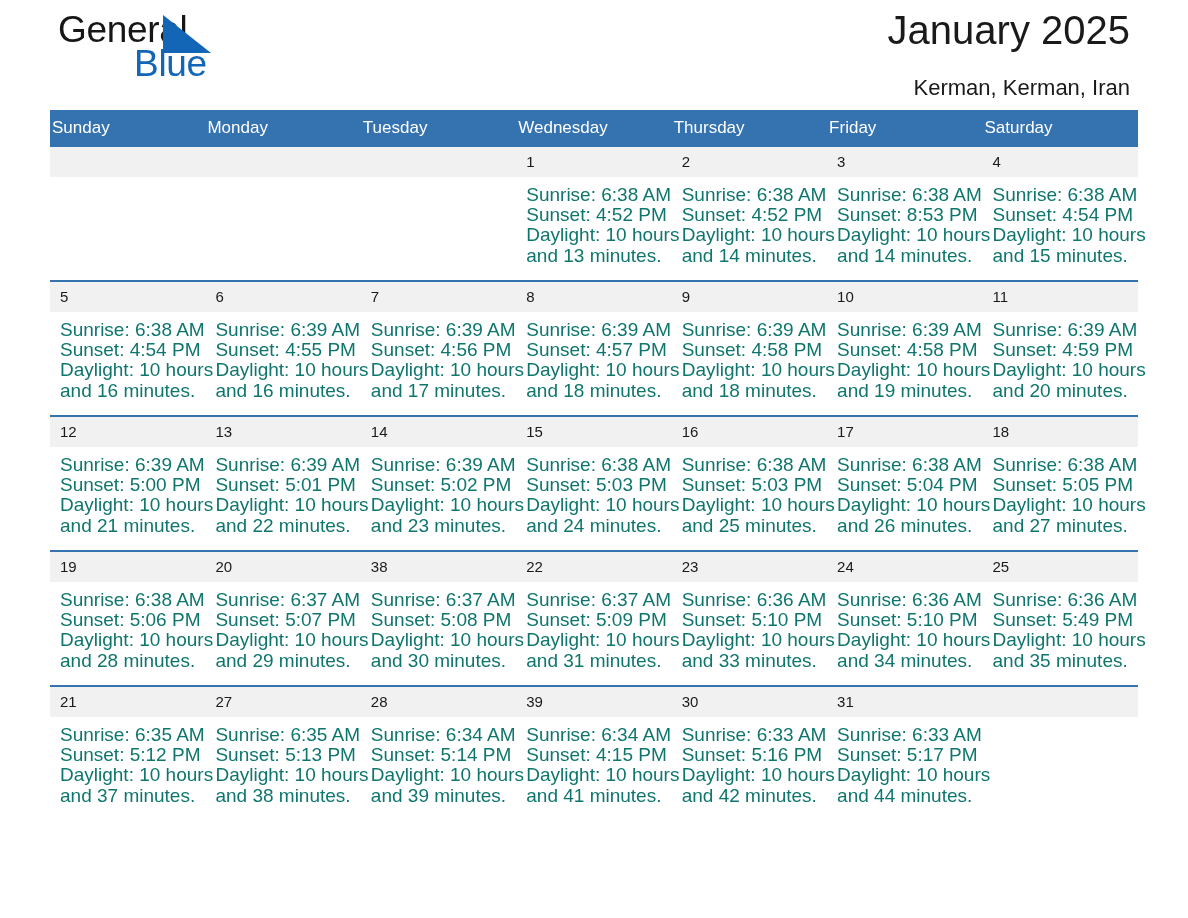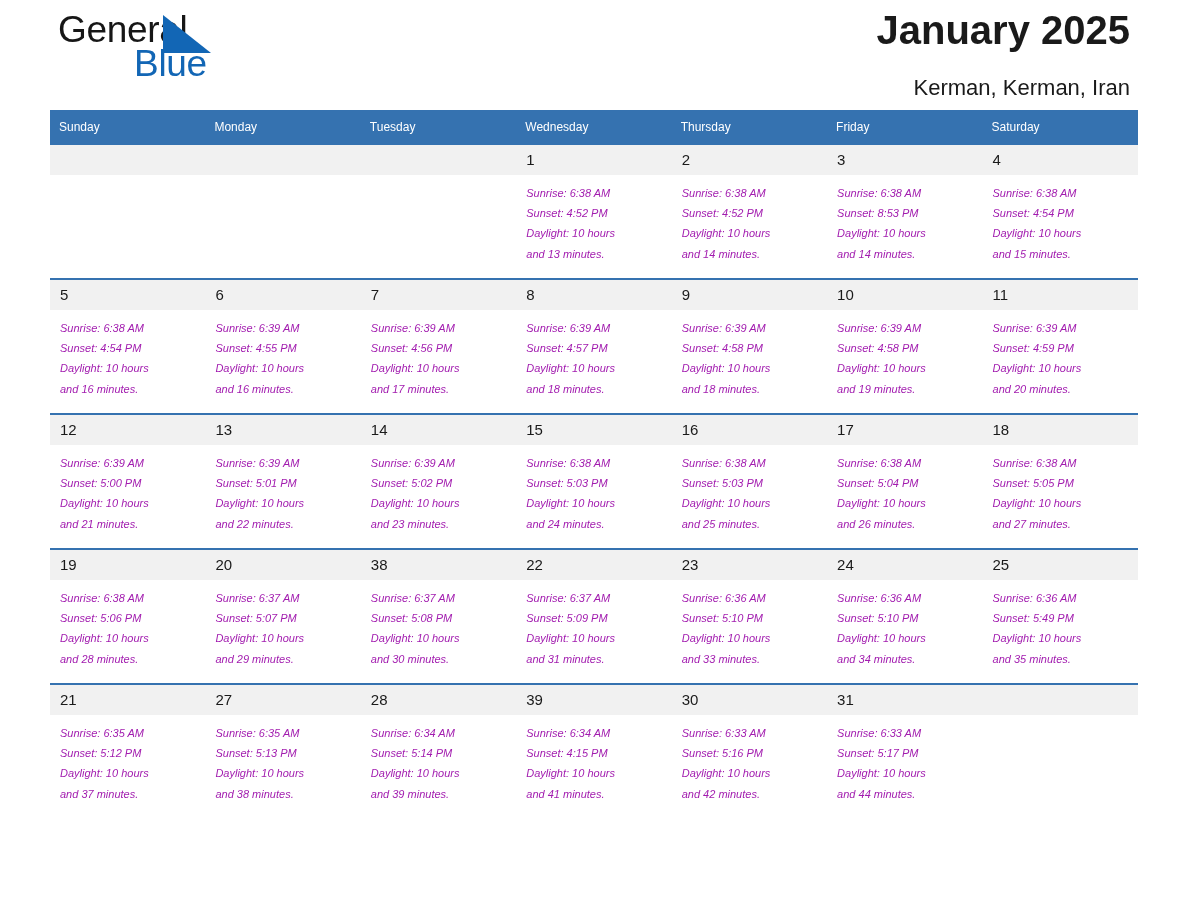--- a/index.html
+++ b/index.html
@@ -66,45 +66,44 @@
     position: absolute;
     right: 8px;
     top: 2px;
     text-align: right;
   }
   .cal-title {
     font-size: 40px;
     color: #1a1a1a;
     line-height: 56px;
     white-space: nowrap;
-    font-weight: bold;
   }
   .cal-subtitle {
     font-size: 22px;
     color: #1a1a1a;
     line-height: 32px;
     white-space: nowrap;
     margin-top: 14px;
   }
 
   
   .calendar {
     width: 1088px;
     border-collapse: collapse;
     table-layout: fixed;
   }
   .calendar col { width: 155.43px; }
 
   thead th {
     background: #3572b0;
     color: #ffffff;
-    font-size: 12px;
+    font-size: 17px;
     font-weight: normal;
     text-align: left;
-    padding: 8px 0 9px 9px;
+    padding: 8px 0 9px 2px;
     height: 18px;
     vertical-align: middle;
   }
 
   tbody td {
     vertical-align: top;
     padding: 0;
     border-top: 2px solid #3572b0;
     height: 133px;
     background: #ffffff;
@@ -118,24 +117,23 @@
     line-height: 17px;
     padding: 6px 0 7px 10px;
     height: 17px;
     box-sizing: content-box;
   }
   .daynum.empty {
     color: transparent;
   }
   .details {
     padding: 8px 8px 0 10px;
-    font-size: 11px;
-    color: #a21caf;
+    font-size: 19px;
+    color: #0f766e;
     line-height: 20.2px;
-    font-style: italic;
   }
   .details div { white-space: nowrap; }
   .cell-blank .details { visibility: hidden; }
 </style>
 </head>
 <body>
 
 <div class="page">
 
   <div class="masthead">

